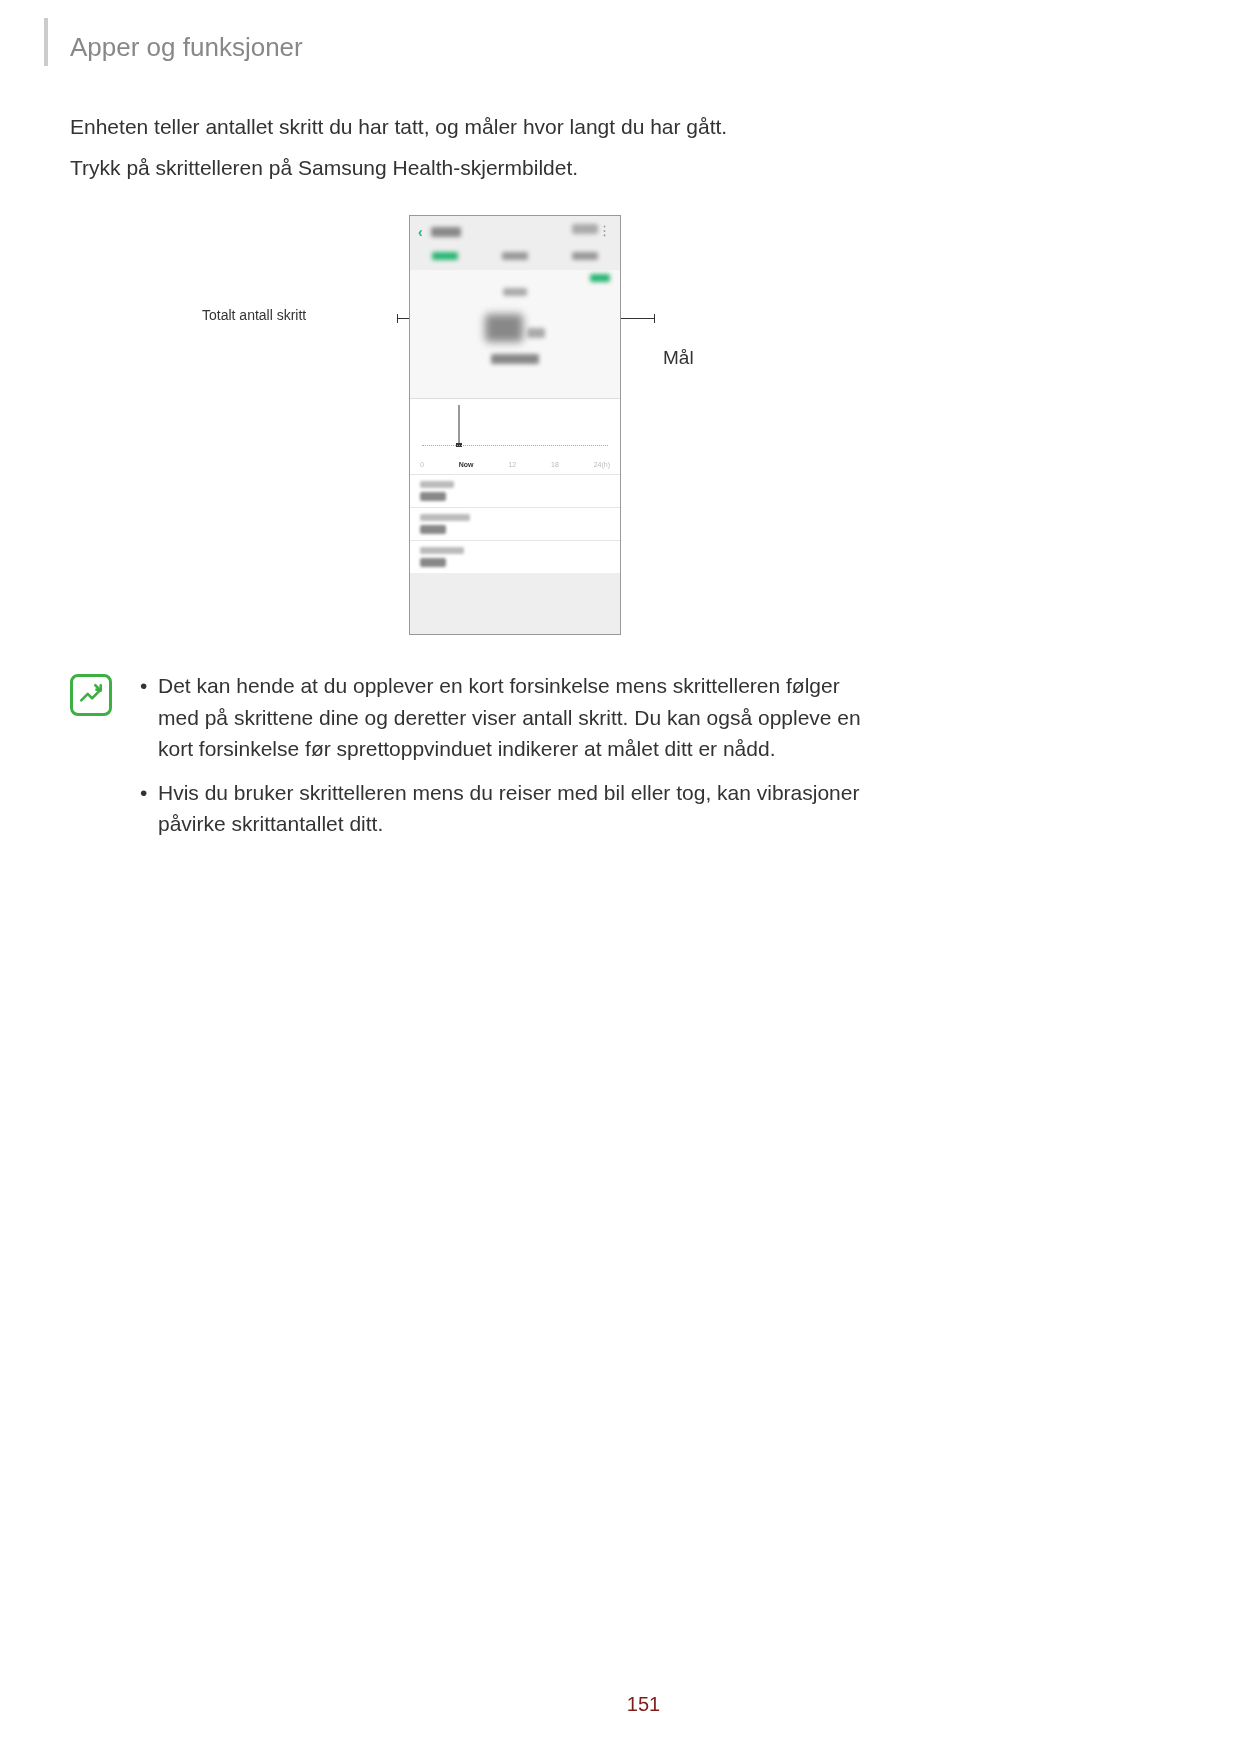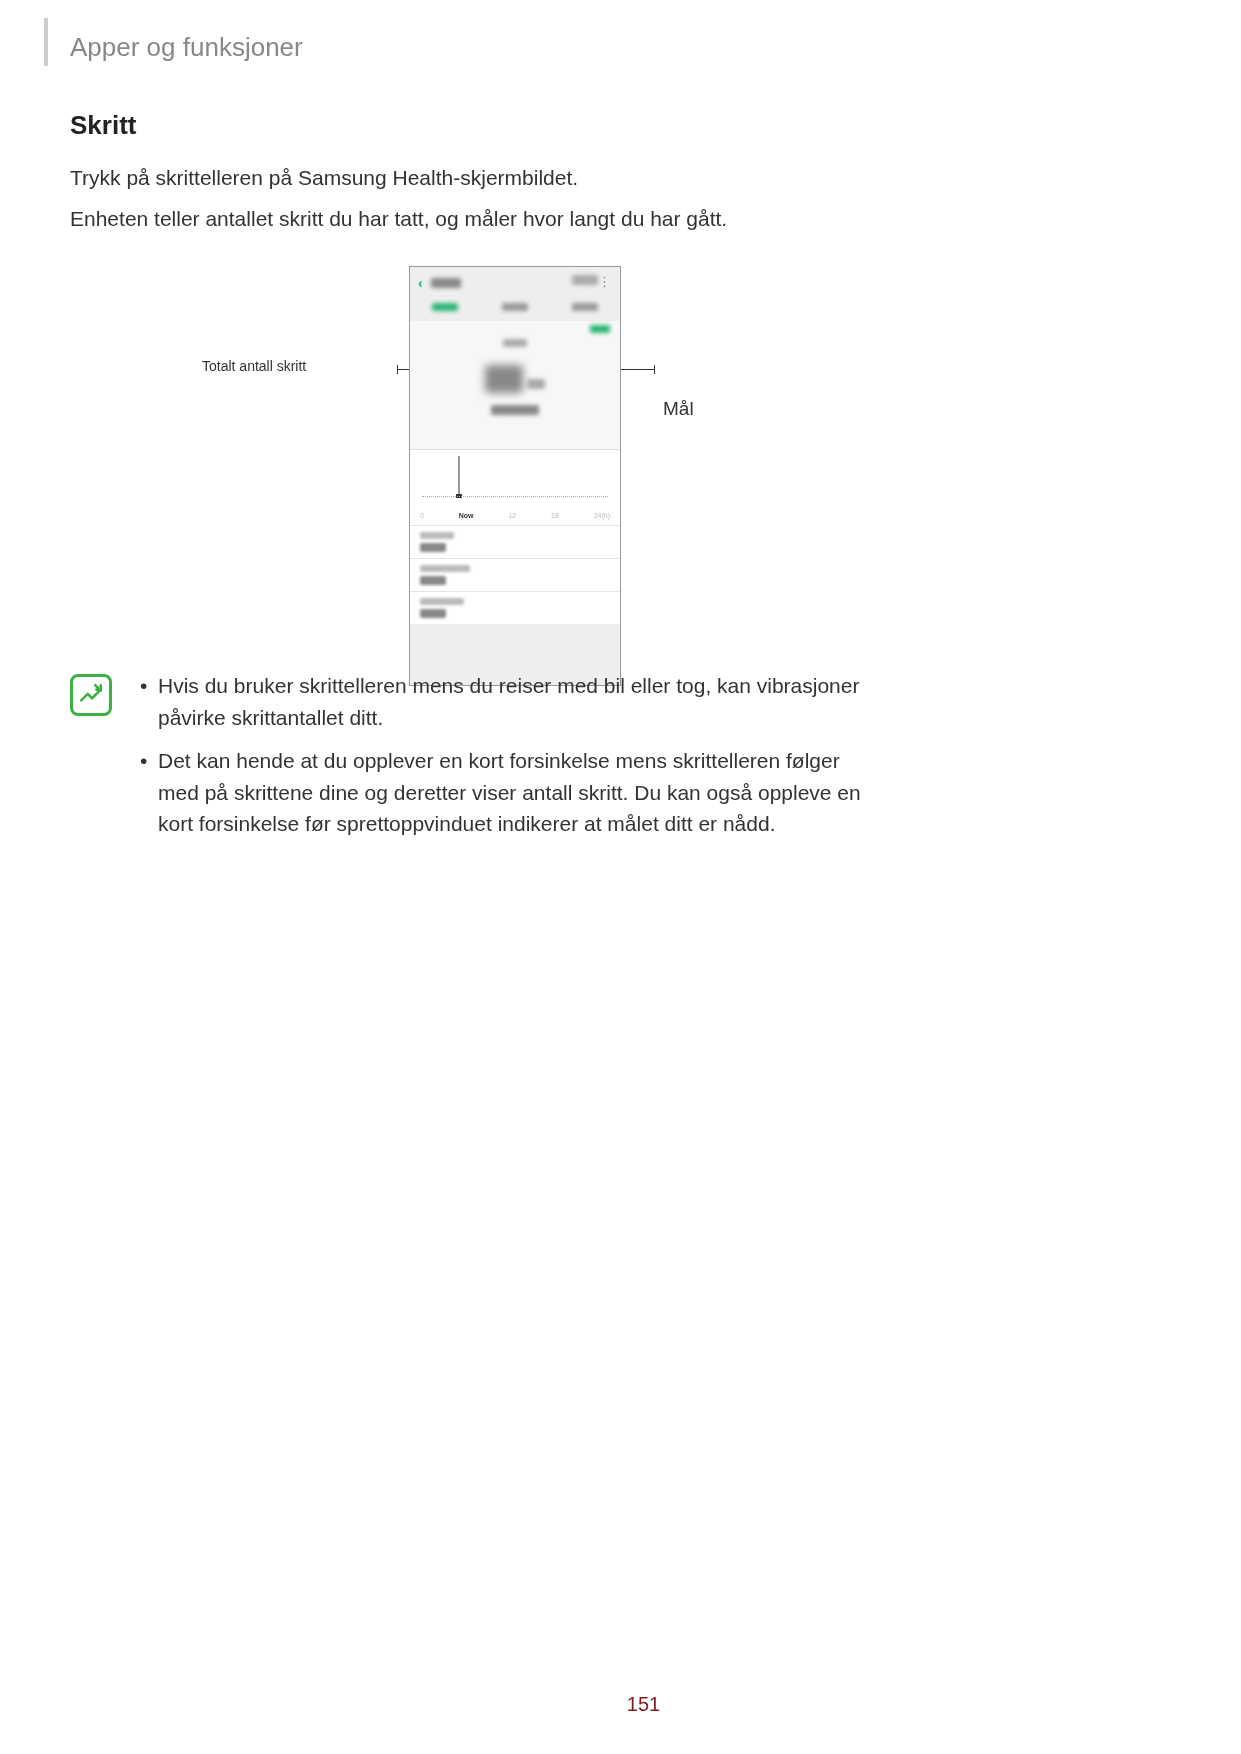--- a/index.html
+++ b/index.html
@@ -258,23 +258,22 @@
       margin-left:46px;
     }
   </style>
 </head>
 <body>
 
 <div class="header-border"></div>
 <div class="header-text">Apper og funksjoner</div>
 
 <div class="content">
-  <h2 class="section-title">Skritt</h2>
+  <p class="body-text">Enheten teller antallet skritt du har tatt, og måler hvor langt du har gått.</p>
   <p class="body-text">Trykk på skrittelleren på Samsung Health-skjermbildet.</p>
-  <p class="body-text">Enheten teller antallet skritt du har tatt, og måler hvor langt du har gått.</p>
 
   <div class="figure-wrap">
     <span class="callout-left">Totalt antall skritt</span>
     <span class="callout-right">Mål</span>
     <div class="line-left"></div>
     <div class="line-left-tick"></div>
     <div class="line-right"></div>
     <div class="line-right-tick"></div>
 
     <div class="phone-box">
@@ -327,18 +326,18 @@
   <div class="note-icon-wrap">
     <div class="note-icon">
       <svg width="26" height="26" viewBox="0 0 24 24" fill="none" stroke="#3cb043" stroke-width="2.4" stroke-linecap="round" stroke-linejoin="round">
         <path d="M3 17 L9 11 L13 15 L21 7"></path>
         <path d="M21 3 L21 7 L17 7" transform="translate(0 0)"></path>
         <path d="M16 3 L21 8"></path>
       </svg>
     </div>
   </div>
   <ul class="note-list">
+    <li>Det kan hende at du opplever en kort forsinkelse mens skrittelleren følger med på skrittene dine og deretter viser antall skritt. Du kan også oppleve en kort forsinkelse før sprettoppvinduet indikerer at målet ditt er nådd.</li>
     <li>Hvis du bruker skrittelleren mens du reiser med bil eller tog, kan vibrasjoner påvirke skrittantallet ditt.</li>
-    <li>Det kan hende at du opplever en kort forsinkelse mens skrittelleren følger med på skrittene dine og deretter viser antall skritt. Du kan også oppleve en kort forsinkelse før sprettoppvinduet indikerer at målet ditt er nådd.</li>
   </ul>
 </div>
 
 <div class="page-num">151</div>
 
 </body></html>

